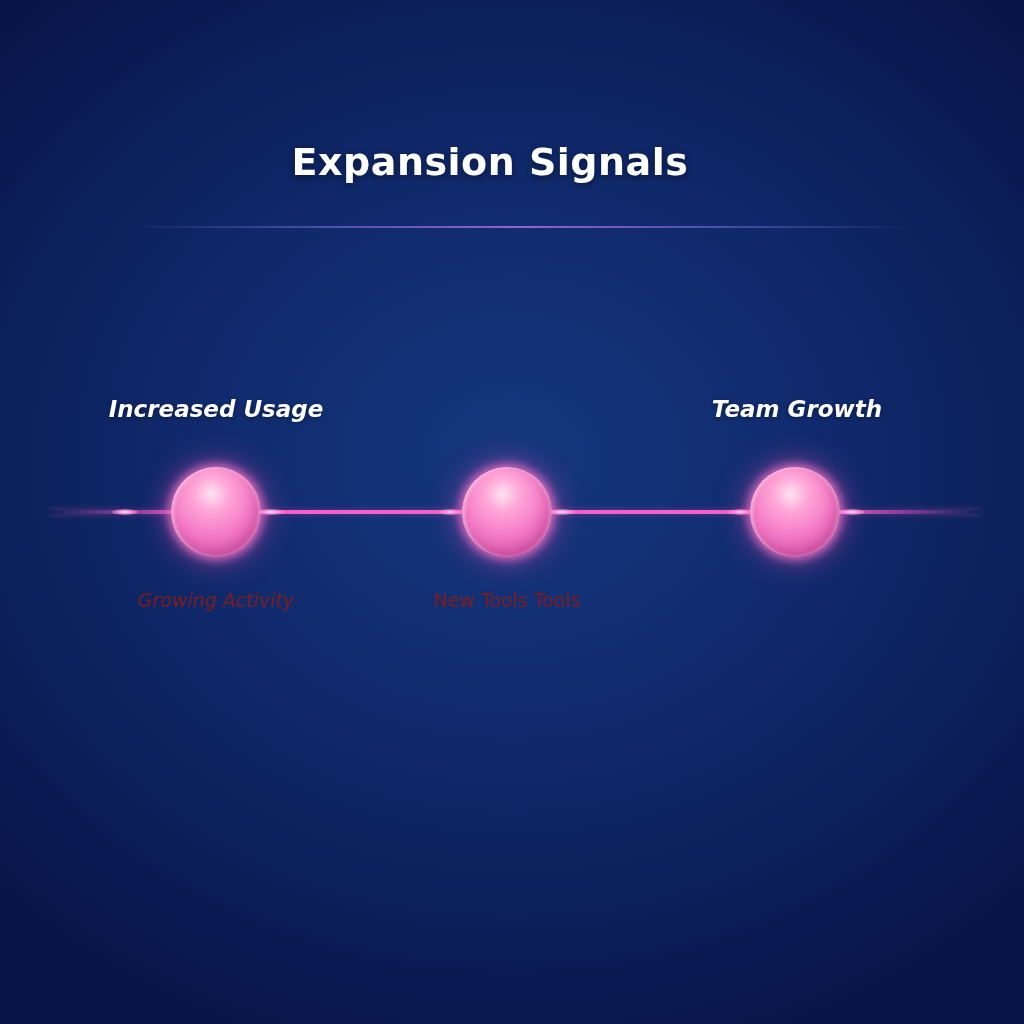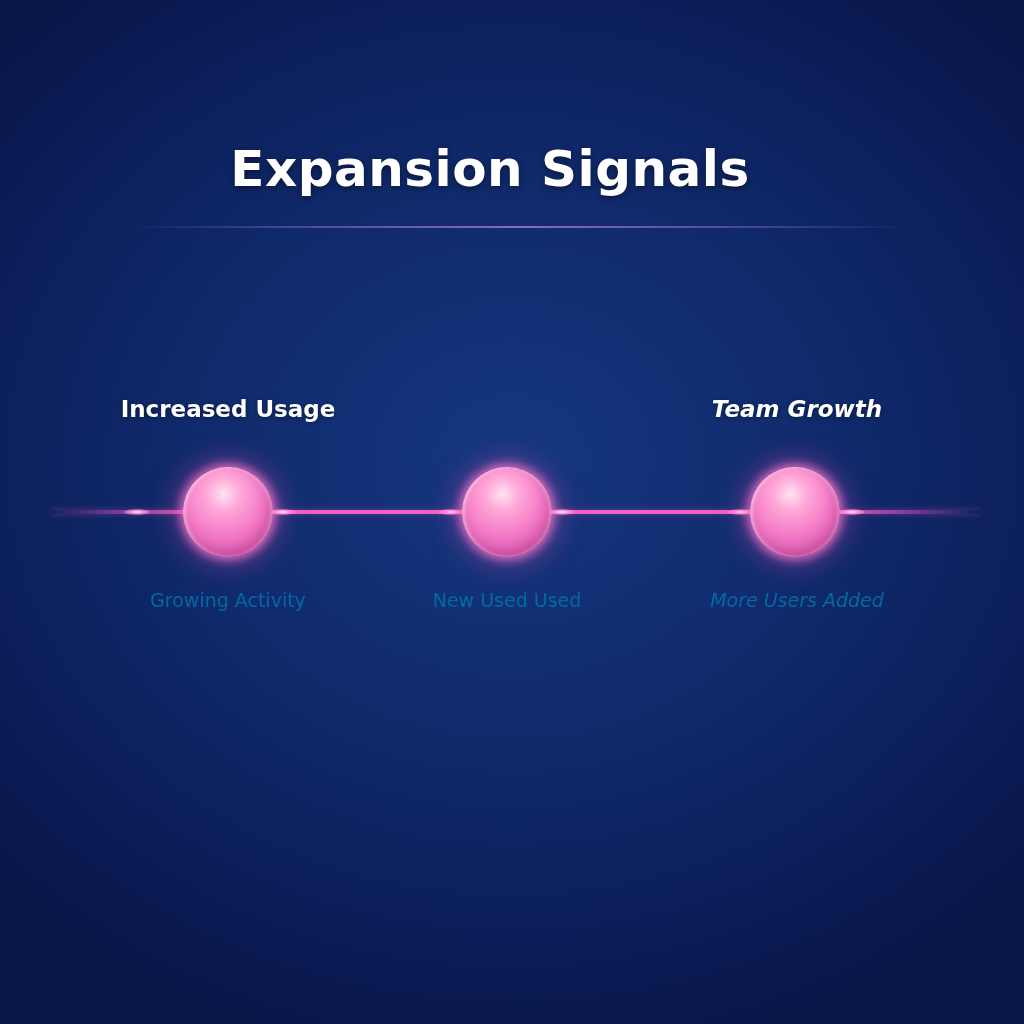--- a/index.html
+++ b/index.html
@@ -20,21 +20,21 @@
     width: 1024px; height: 1024px;
   }
   .title {
     position: absolute;
     left: 0;
     width: 980px;
     top: 140px;
     text-align: center;
     color: #ffffff;
     font-weight: bold;
-    font-size: 50px;
+    font-size: 38px;
     letter-spacing: 0.5px;
     text-shadow: 0 2px 6px rgba(0,0,0,0.45);
     margin: 0;
   }
   .divider {
     position: absolute;
     left: 130px;
     top: 226px;
     width: 780px;
     height: 2px;
@@ -87,50 +87,49 @@
     width: 26px;
     height: 6px;
     border-radius: 50%;
     background: radial-gradient(ellipse at center, rgba(255,255,255,0.95) 0%, rgba(255,150,220,0.8) 40%, rgba(255,80,190,0) 100%);
   }
   .signal-sub {
     position: absolute;
     left: 0; right: 0;
     top: 199px;
     text-align: center;
-    color: #0369a1;
+    color: #7f1d1d;
     font-size: 19px;
   }
 </style>
 </head>
 <body>
 
 <div class="stage">
 
   <h1 class="title">Expansion Signals</h1>
   <div class="divider"></div>
 
   <div class="connector"></div>
 
-  <div class="signal" style="left:228px;">
+  <div class="signal" style="left:216px;font-style:italic;">
     <div class="signal-heading">Increased Usage</div>
     <div class="flare" style="left:36px;"></div>
     <div class="node" style="left:95px;"></div>
     <div class="flare" style="left:182px;"></div>
     <div class="signal-sub">Growing Activity</div>
   </div>
 
   <div class="signal" style="left:507px;">
     <div class="flare" style="left:71px;"></div>
     <div class="node" style="left:95px;"></div>
     <div class="flare" style="left:182px;"></div>
-    <div class="signal-sub">New Used Used</div>
+    <div class="signal-sub">New Tools Tools</div>
   </div>
 
   <div class="signal" style="left:797px;font-style:italic;">
     <div class="signal-heading">Team Growth</div>
     <div class="flare" style="left:71px;"></div>
     <div class="node" style="left:93px;"></div>
     <div class="flare" style="left:182px;"></div>
-    <div class="signal-sub">More Users Added</div>
   </div>
 
 </div>
 
 </body></html>

